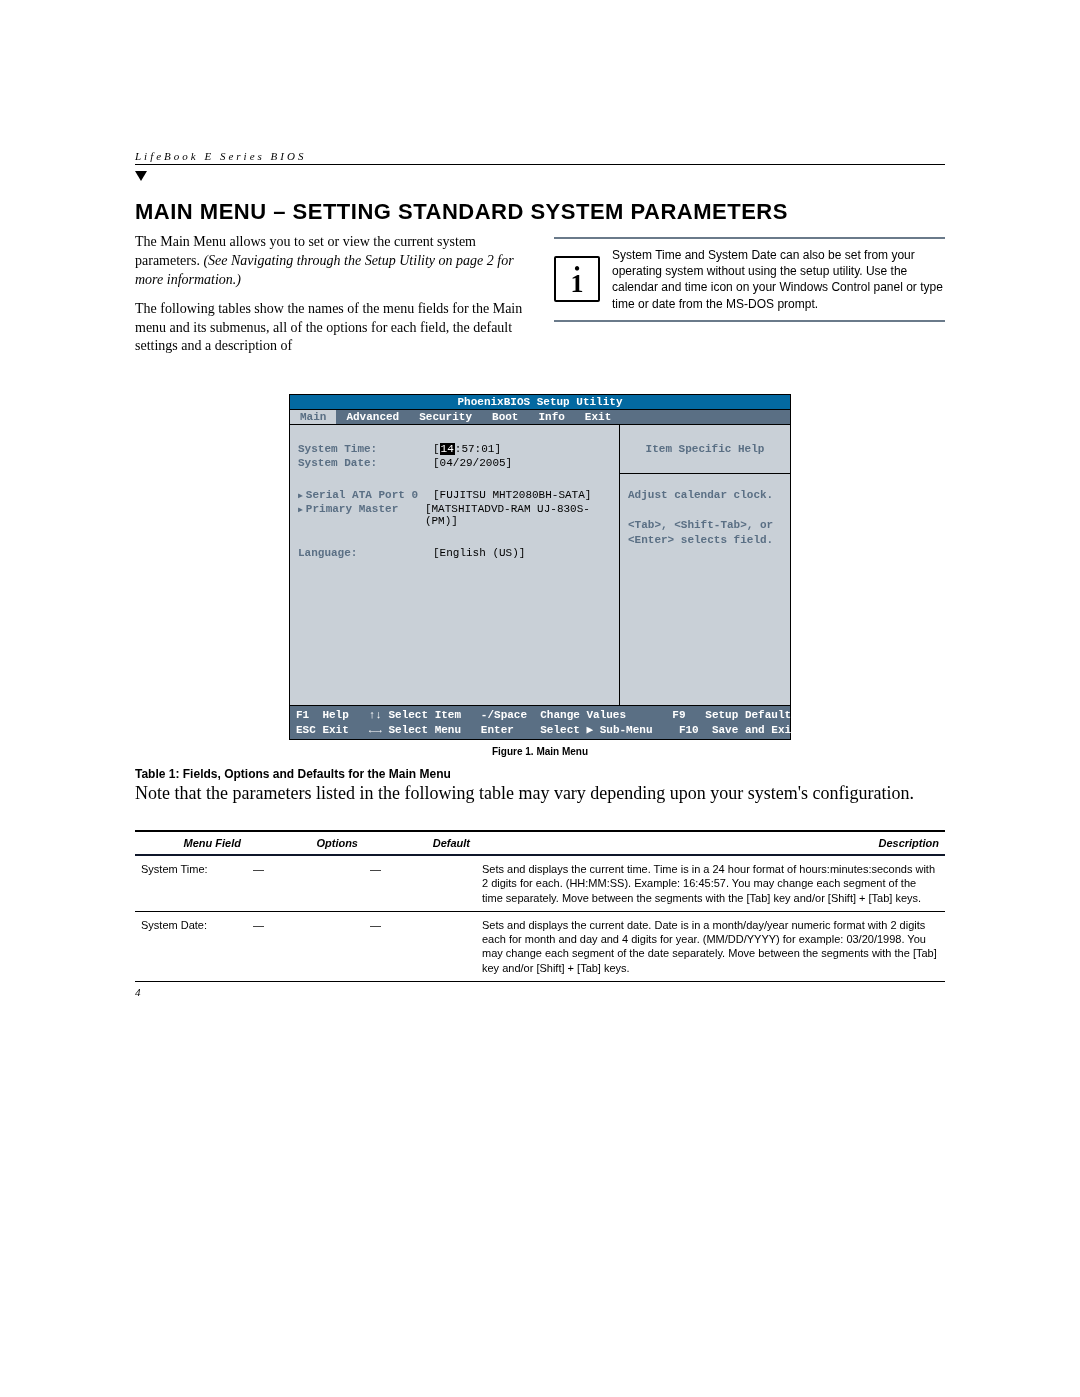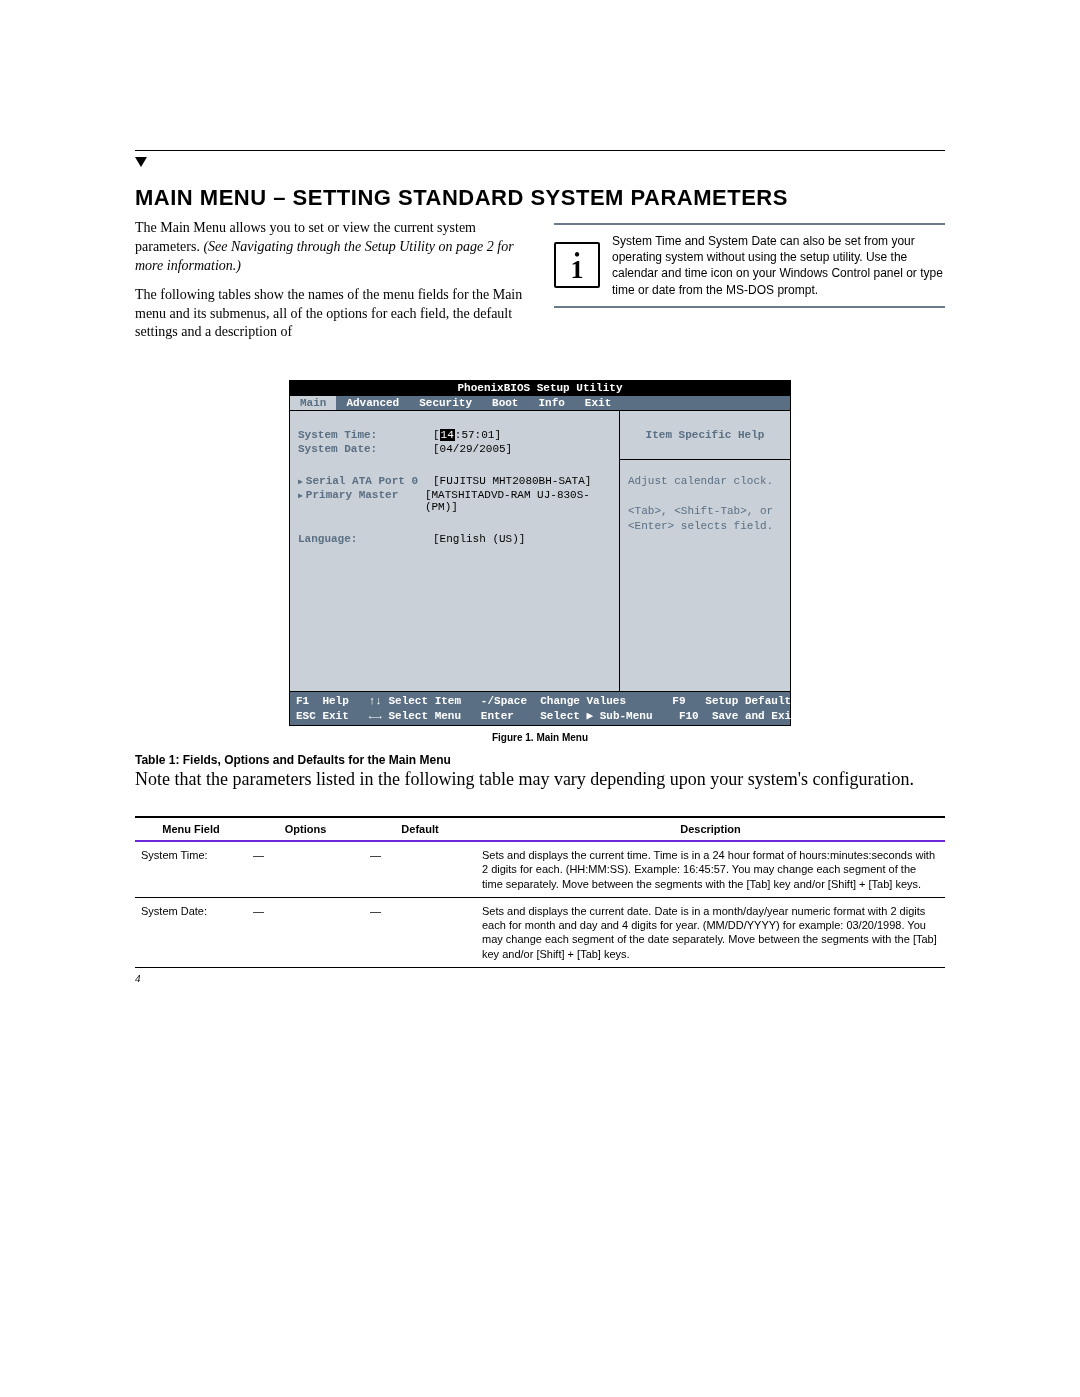--- a/index.html
+++ b/index.html
@@ -103,21 +103,21 @@
   .bios {
     width: 500px;
     margin: 28px auto 4px auto;
     border: 1px solid #000;
     font-family: "Courier New", monospace;
     font-size: 11px;
     background: #c9d0d7;
     color: #000;
   }
   .bios-title {
-    background: #000000;
+    background: #0369a1;
     color: #fff;
     text-align: center;
     padding: 1px 8px;
     font-weight: bold;
     border-bottom: 1px solid #000;
   }
   .bios-menu {
     background: #5a6f84;
     color: #fff;
     display: flex;
@@ -147,21 +147,21 @@
   .bios-right-title {
     text-align: center;
     padding: 18px 4px;
     border-bottom: 1px solid #000;
     color: #5a6f84;
     font-weight: bold;
   }
   .bios-right-body {
     padding: 14px 8px;
     color: #5a6f84;
-    font-weight: normal;
+    font-weight: bold;
     line-height: 1.4;
   }
   .bios-row {
     display: flex;
     margin-bottom: 2px;
   }
   .bios-label {
     width: 135px;
     color: #5a6f84;
     font-weight: bold;
@@ -206,26 +206,27 @@
     font-size: 18px;
     margin: 0 0 26px 0;
   }
   table.main-table {
     width: 100%;
     border-collapse: collapse;
     font-family: Arial, sans-serif;
     font-size: 11px;
   }
   table.main-table th {
-    text-align: center;
+    text-align: right;
     font-weight: bold;
     border-top: 2px solid #000;
-    border-bottom: 2px solid #6d28d9;
+    border-bottom: 2px solid #0f172a;
     padding: 5px 6px;
     vertical-align: top;
+    font-style: italic;
   }
   table.main-table td {
     border-top: 1px solid #000;
     border-bottom: 1px solid #000;
     padding: 6px 6px;
     vertical-align: top;
     line-height: 1.3;
   }
   table.main-table .c1 { width: 100px; }
   table.main-table .c2 { width: 105px; }
@@ -233,20 +234,21 @@
   .page-num {
     font-size: 11px;
     font-style: italic;
     margin-top: 4px;
   }
 </style>
 </head>
 <body>
 
 <div class="page">
+  <div class="header-line">LifeBook E Series BIOS</div>
   <hr class="header-rule">
   <div class="marker"></div>
 
   <h1>MAIN MENU – SETTING STANDARD SYSTEM PARAMETERS</h1>
 
   <div class="columns">
     <div class="col">
       <p>
         <span>The Main Menu allows you to set or view the current system parameters. </span>
         <span class="ital">(See Navigating through the Setup Utility on page 2 for more information.)</span>

